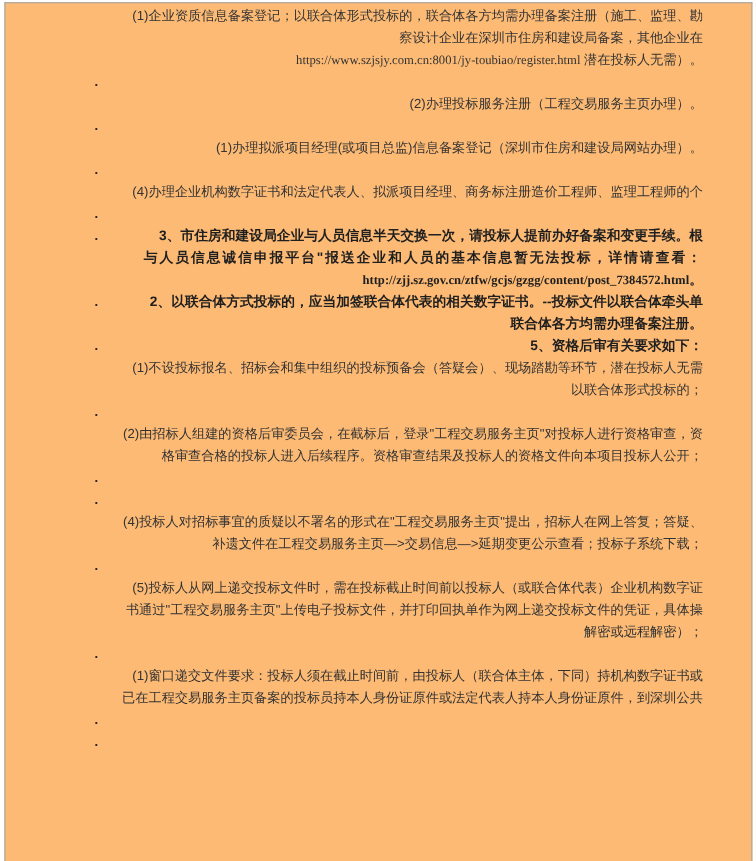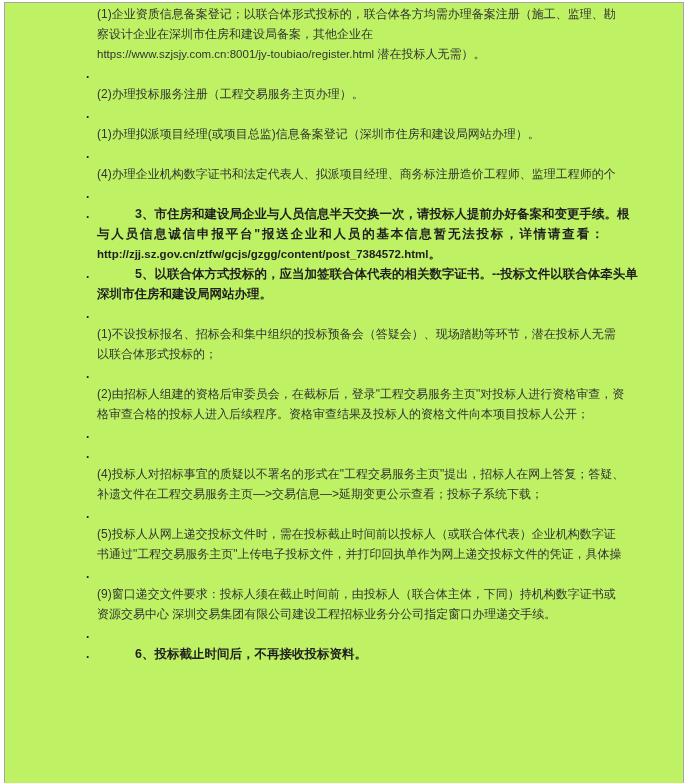--- a/index.html
+++ b/index.html
@@ -15,22 +15,23 @@
     font-family: "Liberation Sans", "DejaVu Sans", sans-serif;
   }
   .page {
     position: absolute;
     left: 4px;
     top: 2px;
     right: 3px;
     bottom: -1px;
     border: 1px solid #a6a6a6;
     border-bottom: none;
-    background: #bef264;
+    background: #fdba74;
     overflow: hidden;
+    text-align: right;
   }
   .content {
     position: absolute;
     left: 0;
     top: 0;
     right: 0;
     padding: 1px 44px 0 92px;
   }
   .line {
     position: relative;
@@ -56,21 +57,21 @@
     left: -11px;
     top: 0;
     line-height: 20px;
     font-size: 12px;
     font-weight: bold;
     color: #222222;
     letter-spacing: 0;
   }
   .url {
     font-size: 11.5px;
-    font-family: Liberation Sans, sans-serif;
+    font-family: Liberation Serif, serif;
   }
 </style>
 </head>
 <body>
 
 <div class="page">
   <div class="content">
       <div class="line regular"><span class="cjk">(1)企业资质信息备案登记；以联合体形式投标的，联合体各方均需办理备案注册（施工、监理、勘</span></div>
       <div class="line regular"><span class="cjk">察设计企业在深圳市住房和建设局备案，其他企业在</span></div>
       <div class="line regular"><span class="url">https://www.szjsjy.com.cn:8001/jy-toubiao/register.html</span><span class="cjk"> 潜在投标人无需）。</span></div>
@@ -85,46 +86,47 @@
       <div class="line empty">
         <span class="marker">.</span>
       </div>
       <div class="line regular"><span class="cjk">(4)办理企业机构数字证书和法定代表人、拟派项目经理、商务标注册造价工程师、监理工程师的个</span></div>
       <div class="line empty">
         <span class="marker">.</span>
       </div>
       <div class="line bold indent"><span class="marker">.</span><span class="cjk">3、市住房和建设局企业与人员信息半天交换一次，请投标人提前办好备案和变更手续。根</span></div>
       <div class="line bold spread"><span class="cjk">与人员信息诚信申报平台"报送企业和人员的基本信息暂无法投标，详情请查看：</span></div>
       <div class="line bold"><span class="url">http://zjj.sz.gov.cn/ztfw/gcjs/gzgg/content/post_7384572.html</span><span class="cjk">。</span></div>
-      <div class="line bold indent"><span class="marker">.</span><span class="cjk">5、以联合体方式投标的，应当加签联合体代表的相关数字证书。--投标文件以联合体牵头单</span></div>
-      <div class="line bold"><span class="cjk">深圳市住房和建设局网站办理。</span></div>
-      <div class="line bold indent"><span class="marker">.</span></div>
+      <div class="line bold indent"><span class="marker">.</span><span class="cjk">2、以联合体方式投标的，应当加签联合体代表的相关数字证书。--投标文件以联合体牵头单</span></div>
+      <div class="line bold"><span class="cjk">联合体各方均需办理备案注册。</span></div>
+      <div class="line bold indent"><span class="marker">.</span><span class="cjk">5、资格后审有关要求如下：</span></div>
       <div class="line regular"><span class="cjk">(1)不设投标报名、招标会和集中组织的投标预备会（答疑会）、现场踏勘等环节，潜在投标人无需</span></div>
       <div class="line regular"><span class="cjk">以联合体形式投标的；</span></div>
       <div class="line empty">
         <span class="marker">.</span>
       </div>
       <div class="line regular"><span class="cjk">(2)由招标人组建的资格后审委员会，在截标后，登录"工程交易服务主页"对投标人进行资格审查，资</span></div>
       <div class="line regular"><span class="cjk">格审查合格的投标人进入后续程序。资格审查结果及投标人的资格文件向本项目投标人公开；</span></div>
       <div class="line empty">
         <span class="marker">.</span>
       </div>
       <div class="line empty">
         <span class="marker">.</span>
       </div>
       <div class="line regular"><span class="cjk">(4)投标人对招标事宜的质疑以不署名的形式在"工程交易服务主页"提出，招标人在网上答复；答疑、</span></div>
       <div class="line regular"><span class="cjk">补遗文件在工程交易服务主页—&gt;交易信息—&gt;延期变更公示查看；投标子系统下载；</span></div>
       <div class="line empty">
         <span class="marker">.</span>
       </div>
       <div class="line regular"><span class="cjk">(5)投标人从网上递交投标文件时，需在投标截止时间前以投标人（或联合体代表）企业机构数字证</span></div>
       <div class="line regular"><span class="cjk">书通过"工程交易服务主页"上传电子投标文件，并打印回执单作为网上递交投标文件的凭证，具体操</span></div>
+      <div class="line regular"><span class="cjk">解密或远程解密）；</span></div>
       <div class="line empty">
         <span class="marker">.</span>
       </div>
-      <div class="line regular"><span class="cjk">(9)窗口递交文件要求：投标人须在截止时间前，由投标人（联合体主体，下同）持机构数字证书或</span></div>
-      <div class="line regular"><span class="cjk">资源交易中心 深圳交易集团有限公司建设工程招标业务分公司指定窗口办理递交手续。</span></div>
+      <div class="line regular"><span class="cjk">(1)窗口递交文件要求：投标人须在截止时间前，由投标人（联合体主体，下同）持机构数字证书或</span></div>
+      <div class="line regular"><span class="cjk">已在工程交易服务主页备案的投标员持本人身份证原件或法定代表人持本人身份证原件，到深圳公共</span></div>
       <div class="line empty">
         <span class="marker">.</span>
       </div>
-      <div class="line bold indent"><span class="marker">.</span><span class="cjk">6、投标截止时间后，不再接收投标资料。</span></div>
+      <div class="line bold indent"><span class="marker">.</span></div>
     </div>
 </div>
 
 </body></html>

